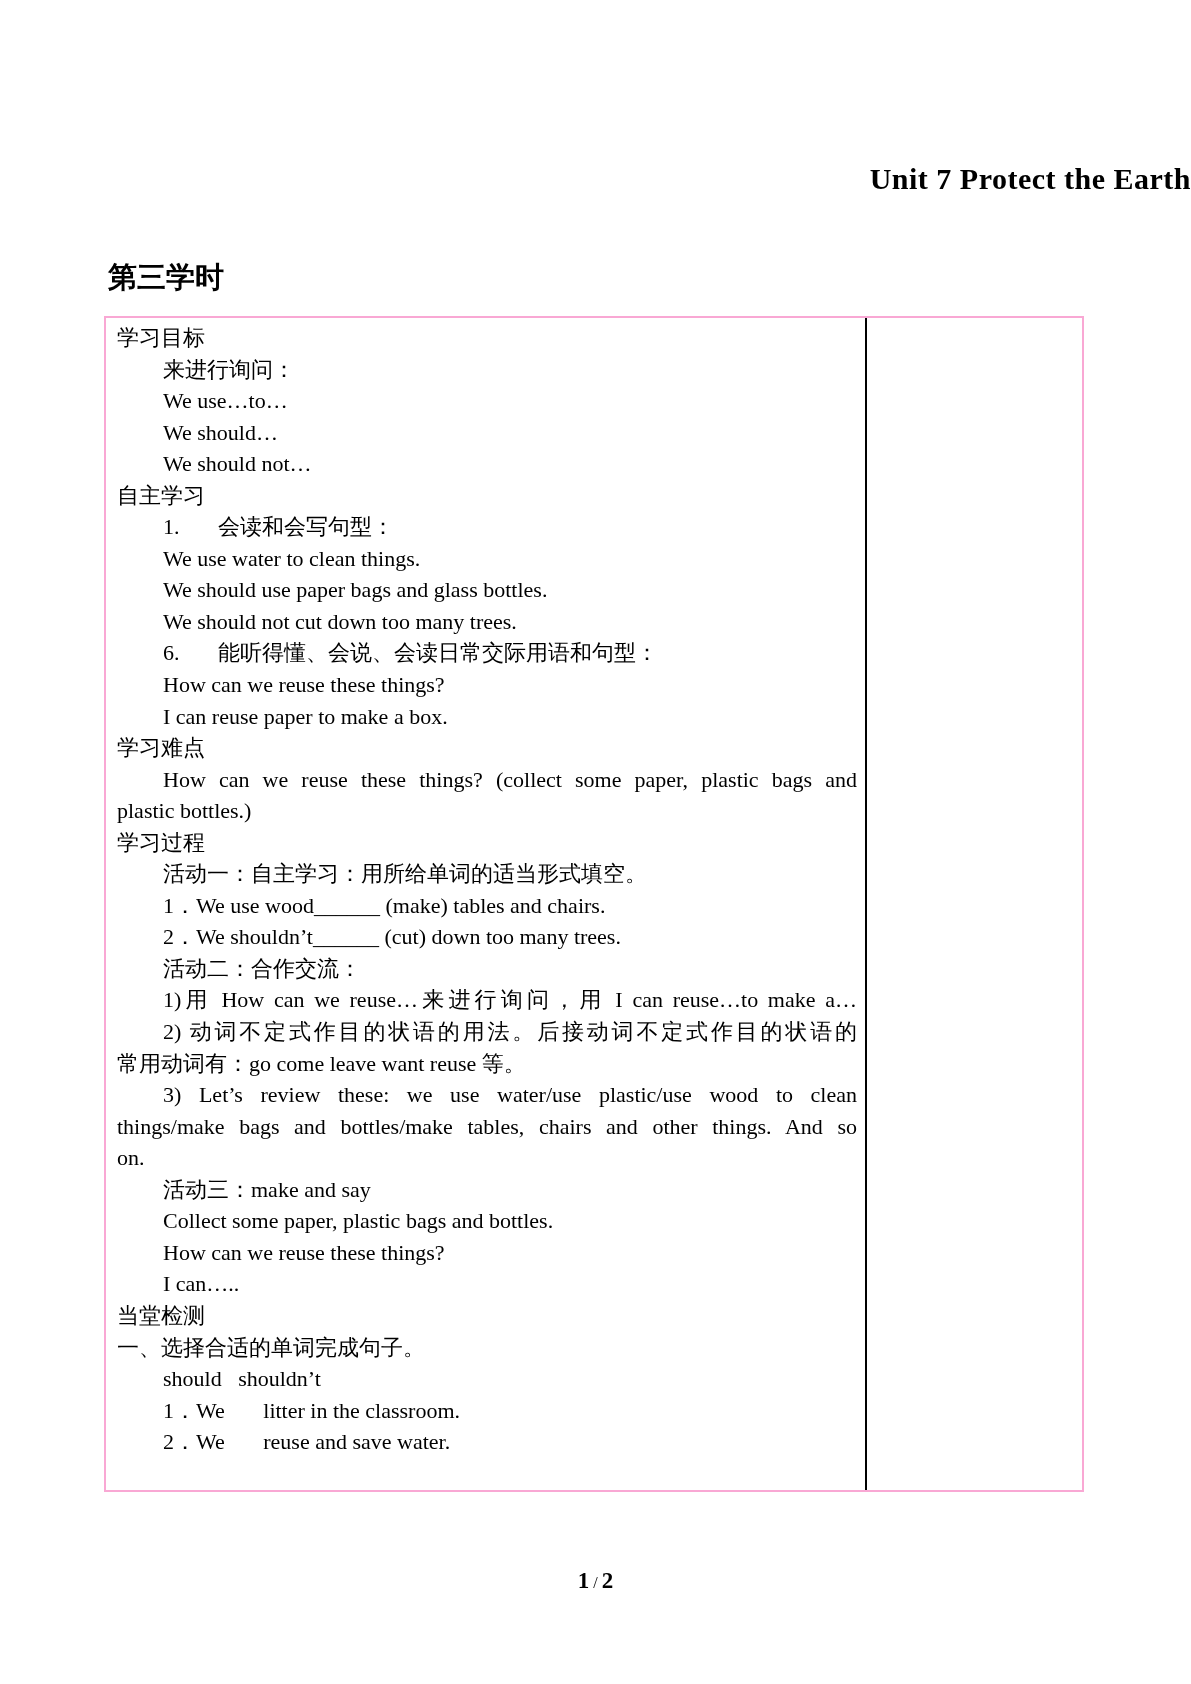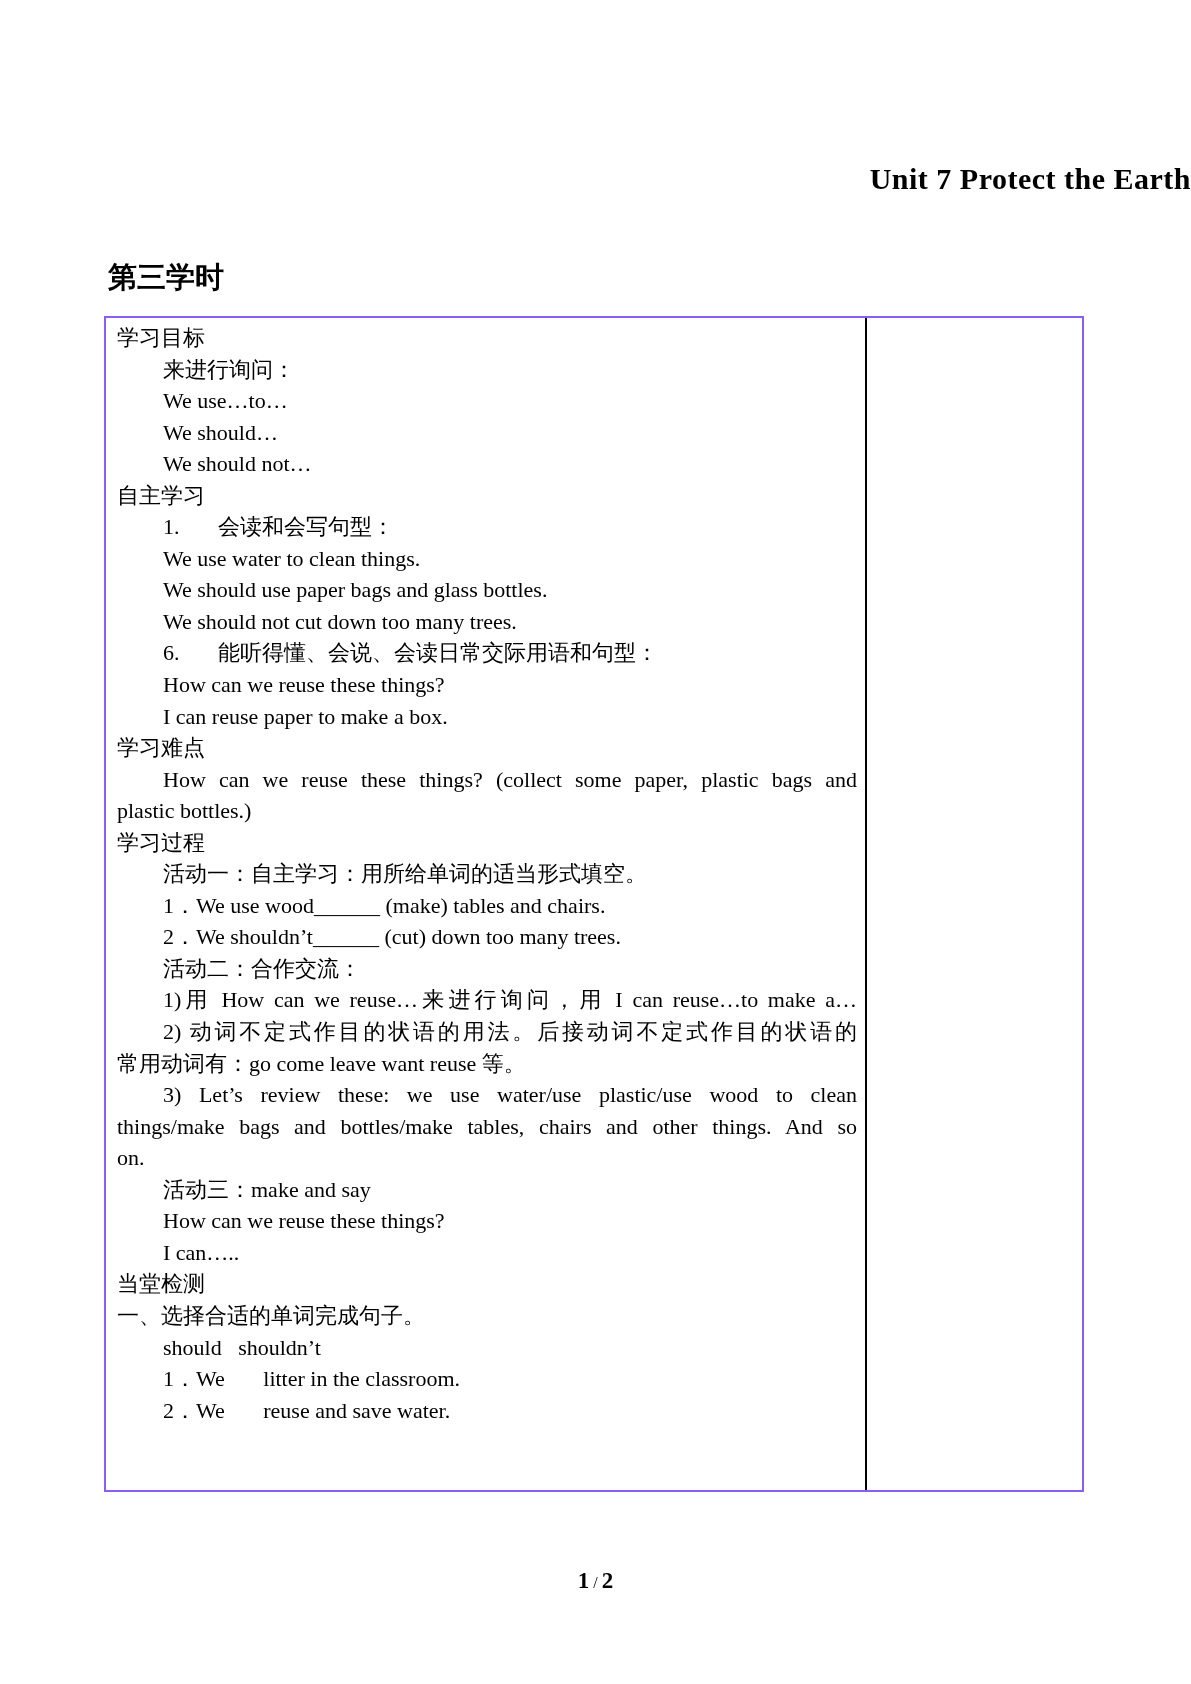--- a/index.html
+++ b/index.html
@@ -32,21 +32,21 @@
     left: 108px;
     font-size: 29px;
     font-weight: bold;
   }
   .doc-table {
     position: absolute;
     top: 316px;
     left: 104px;
     width: 980px;
     height: 1176px;
-    border: 2px solid #8b5cf6;
+    border: 2px solid #f9a8d4;
     box-sizing: border-box;
     display: flex;
   }
   .cell-left {
     width: 761px;
     box-sizing: border-box;
     border-right: 2px solid #000000;
     padding: 4px 8px 0 11px;
   }
   .cell-right {
@@ -113,20 +113,21 @@
         <div class="line indent">1．We use wood______ (make) tables and chairs.</div>
         <div class="line indent">2．We shouldn’t______ (cut) down too many trees.</div>
         <div class="line indent">活动二：合作交流：</div>
         <div class="line indent justify">1)用 How can we reuse…来进行询问，用 I can reuse…to make a…</div>
         <div class="line indent justify">2) 动词不定式作目的状语的用法。后接动词不定式作目的状语的</div>
         <div class="line">常用动词有：go come leave want reuse 等。</div>
         <div class="line indent justify">3) Let’s review these: we use water/use plastic/use wood to clean</div>
         <div class="line justify">things/make bags and bottles/make tables, chairs and other things. And so</div>
         <div class="line">on.</div>
         <div class="line indent">活动三：make and say</div>
+        <div class="line indent">Collect some paper, plastic bags and bottles.</div>
         <div class="line indent">How can we reuse these things?</div>
         <div class="line indent">I can…..</div>
         <div class="line">当堂检测</div>
         <div class="line">一、选择合适的单词完成句子。</div>
         <div class="line indent">should   shouldn’t</div>
         <div class="line indent">1．We       litter in the classroom.</div>
         <div class="line indent">2．We       reuse and save water.</div>
       </div>
     <div class="cell-right"></div>
   </div>

